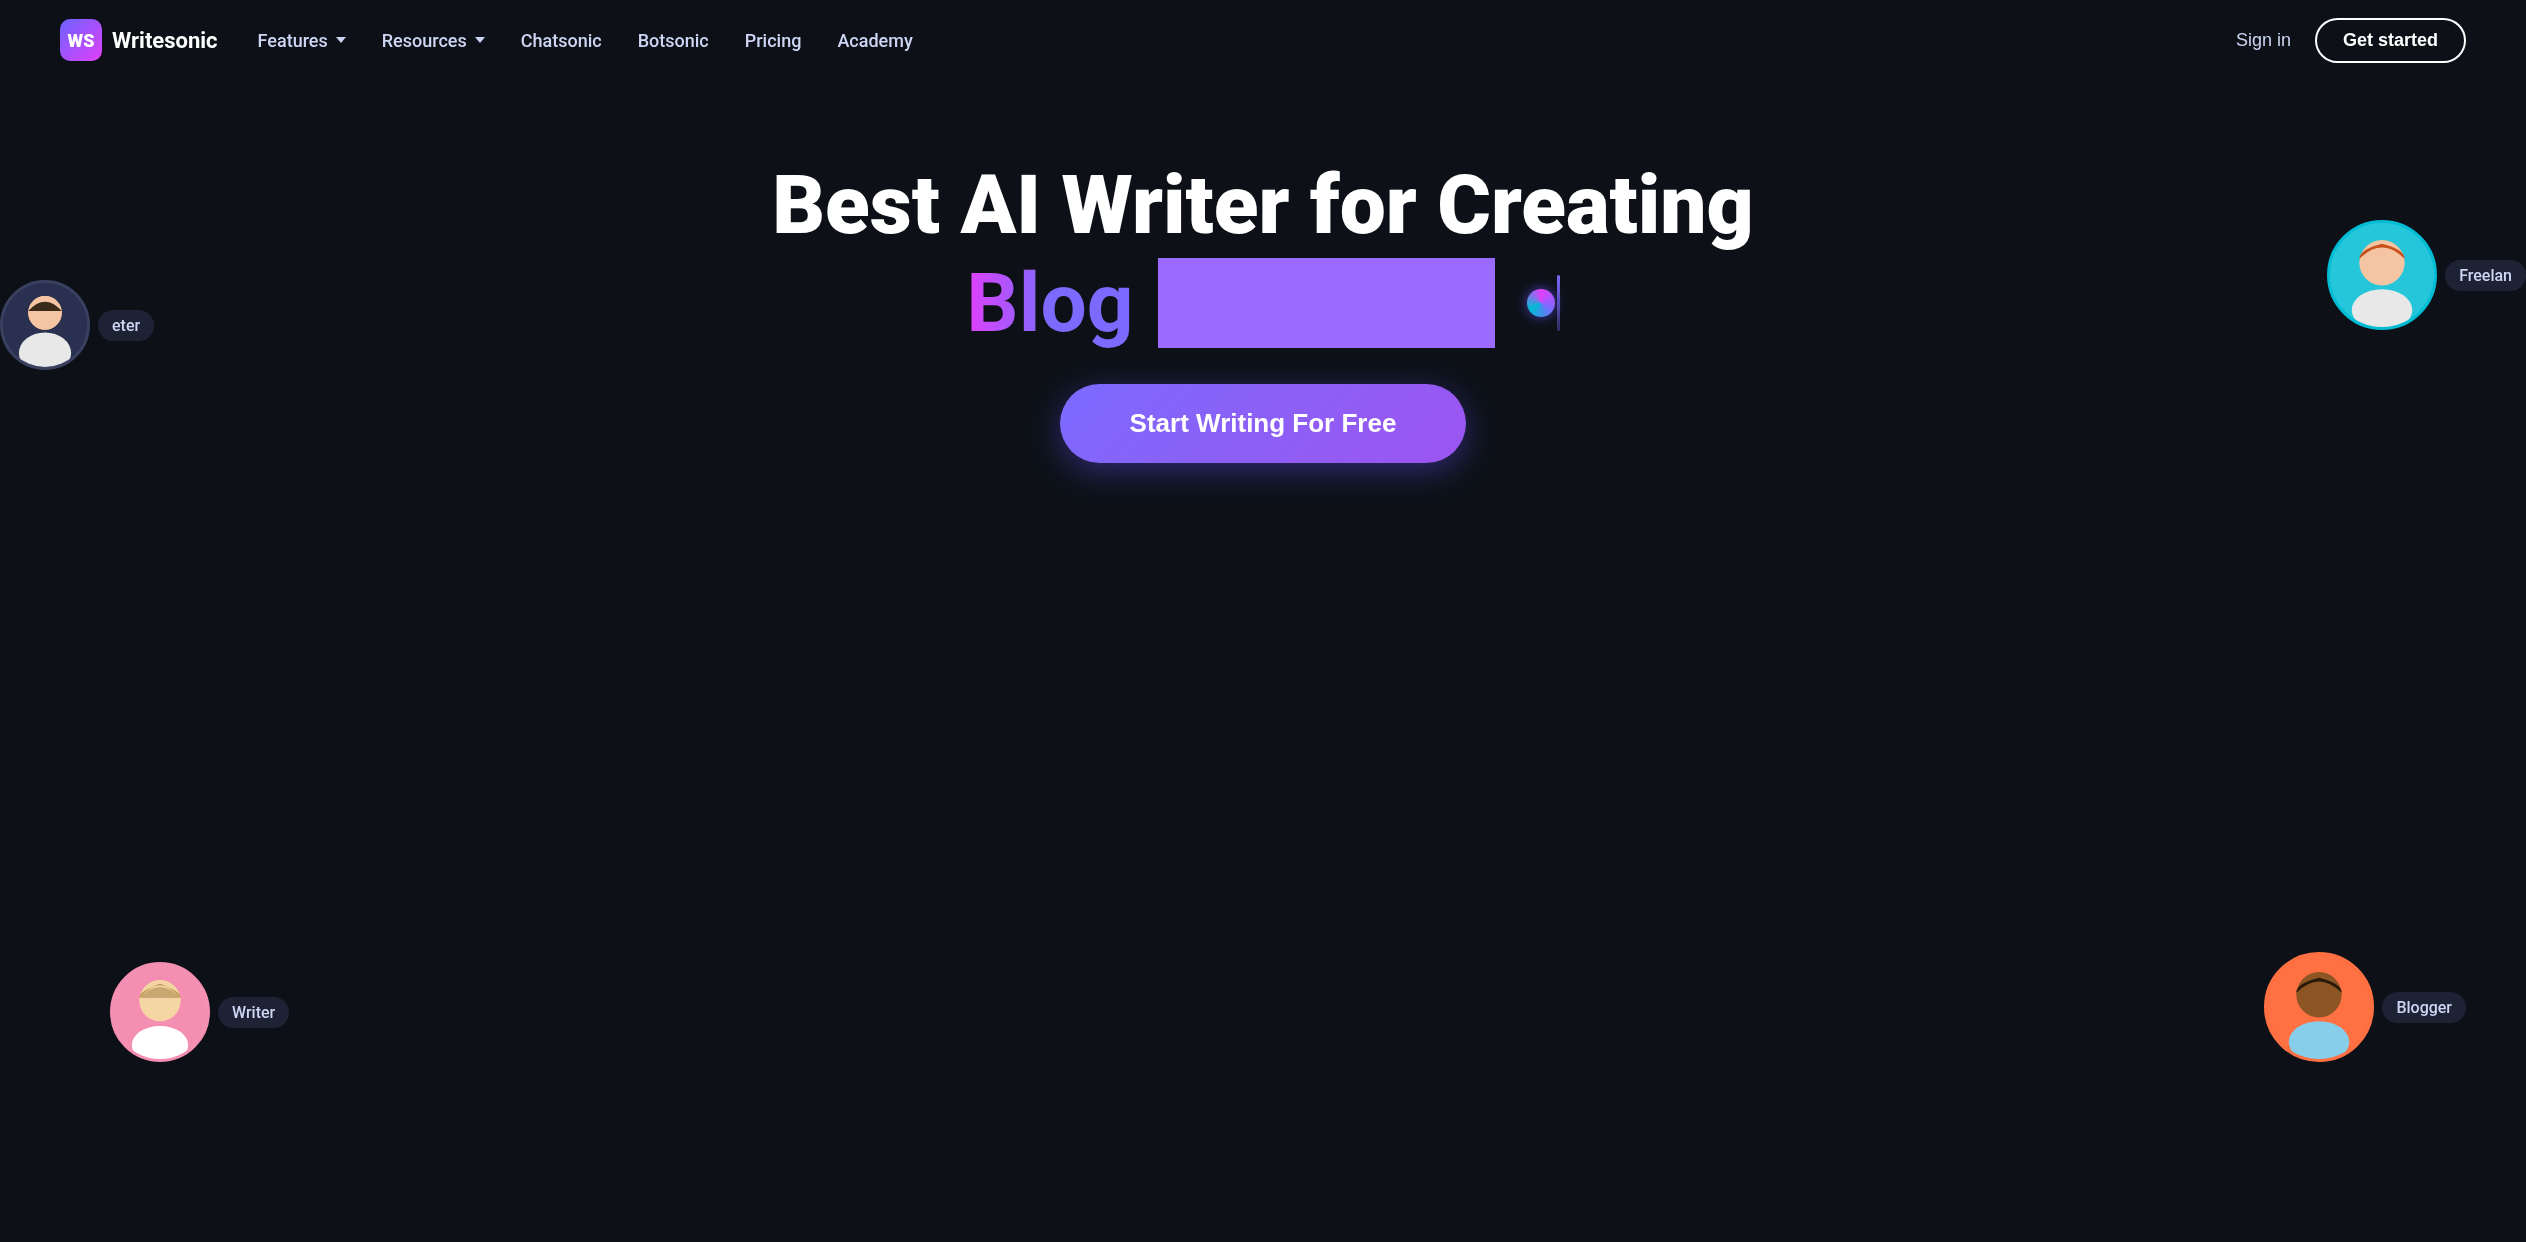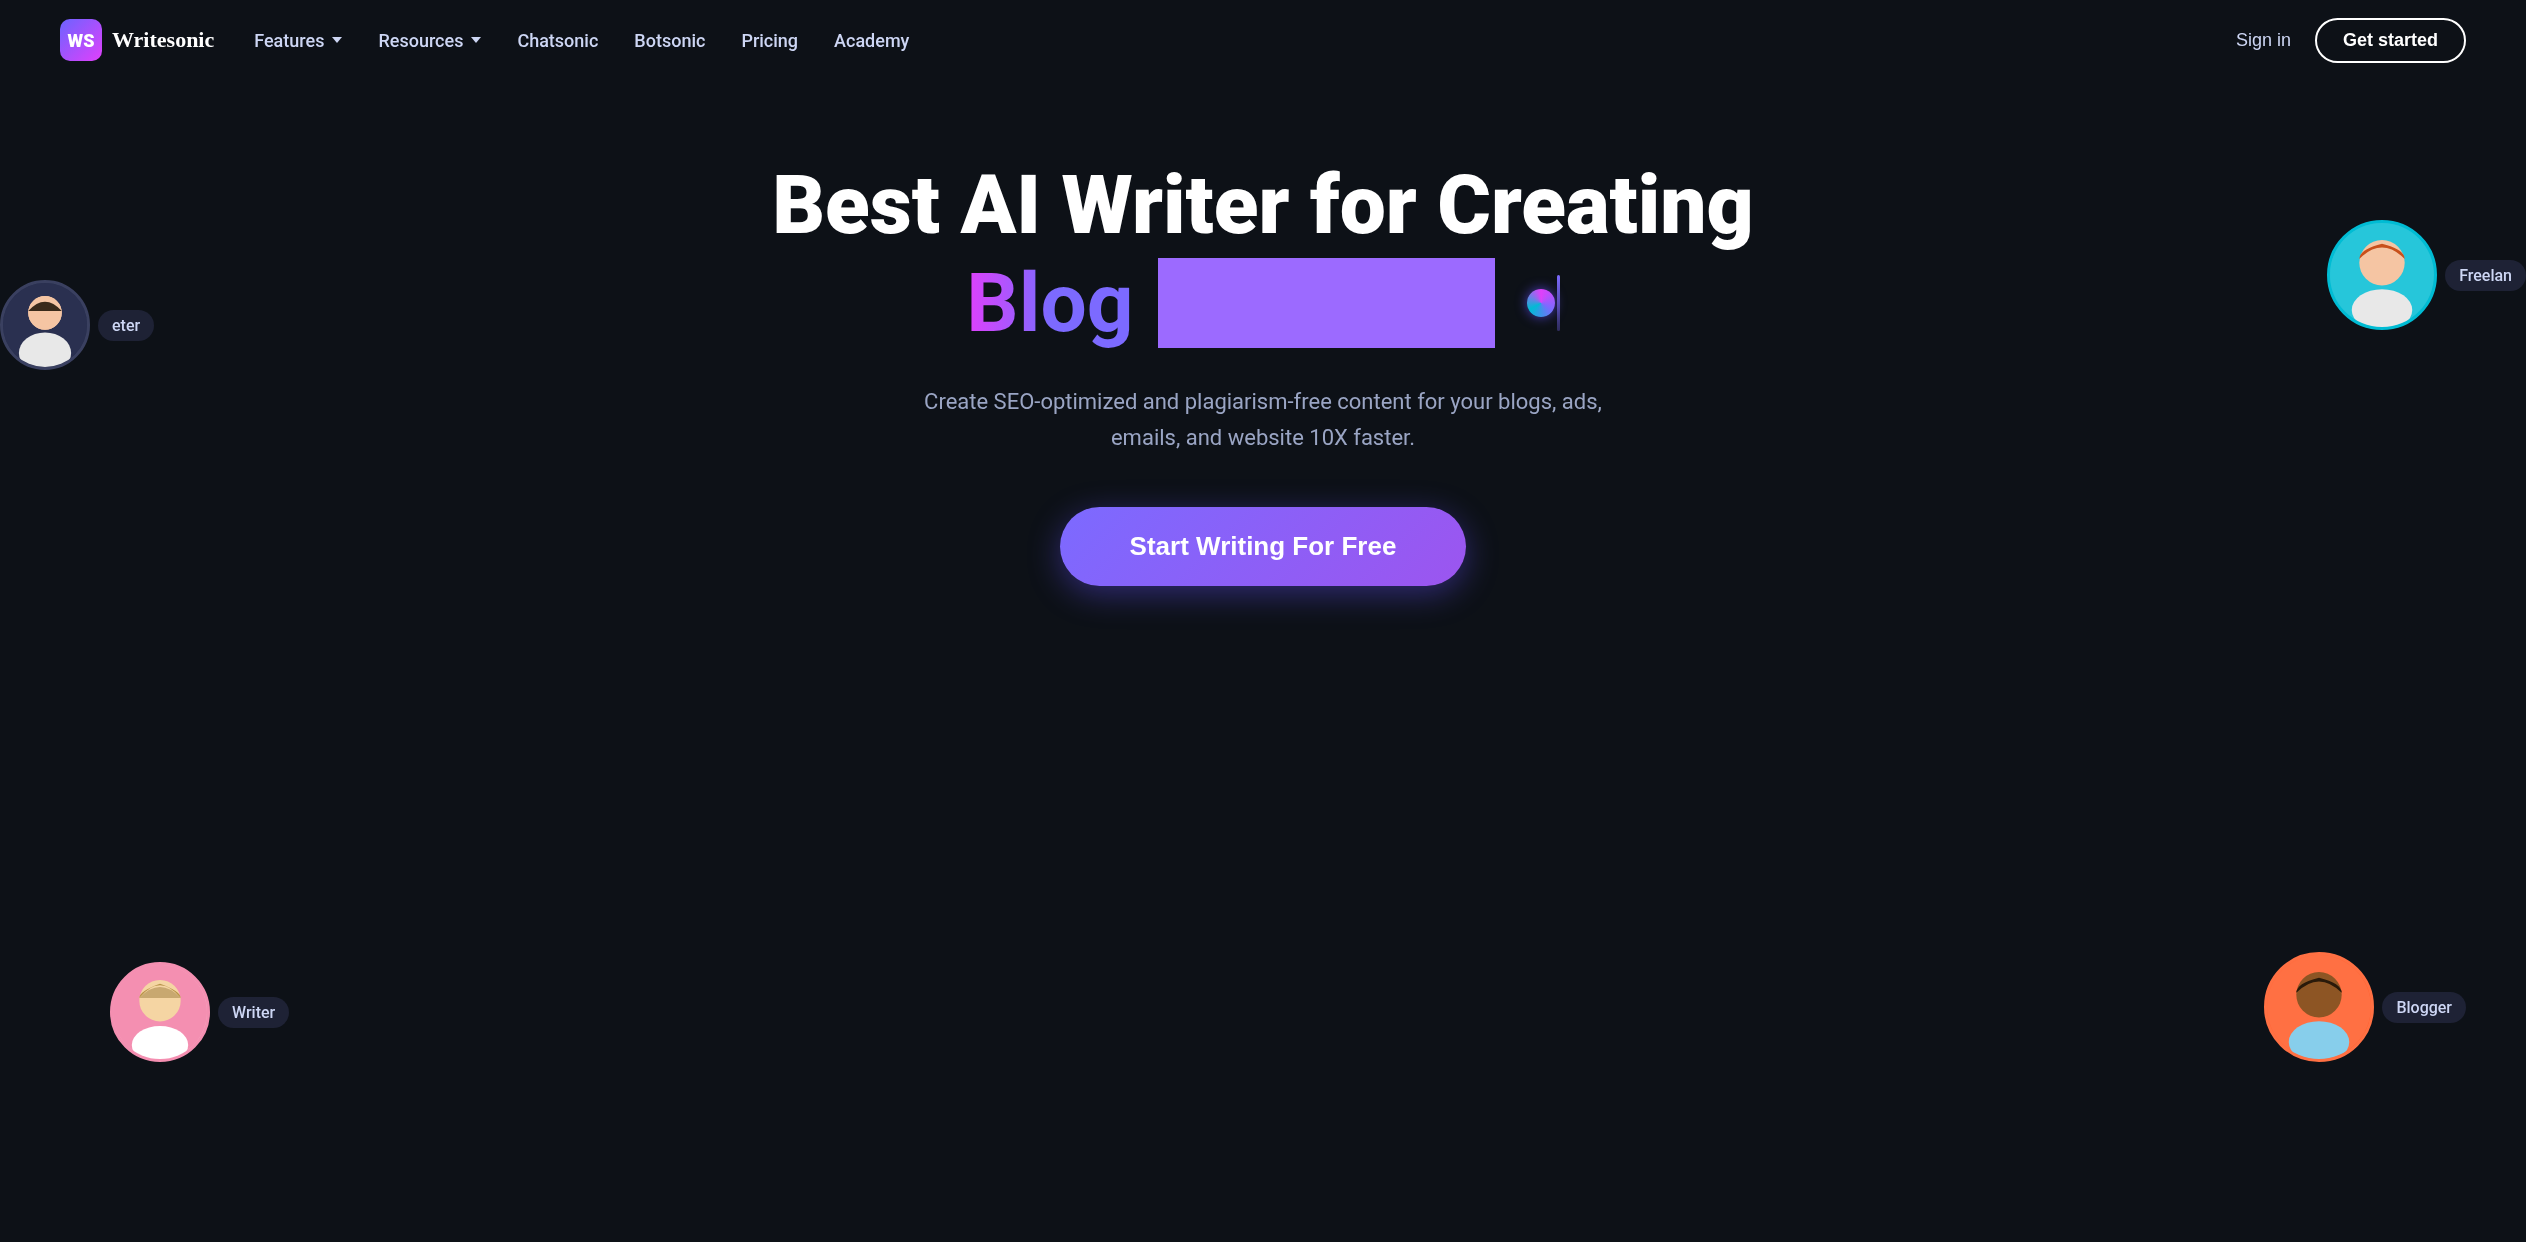--- a/index.html
+++ b/index.html
@@ -49,21 +49,20 @@
       font-weight: 900;
       font-size: 18px;
       color: white;
       flex-shrink: 0;
     }
 
     .logo-text {
       font-size: 22px;
       font-weight: 700;
       color: #fff;
-      font-family: Liberation Serif, serif;
     }
 
     .nav-menu {
       display: flex;
       align-items: center;
       gap: 36px;
       list-style: none;
     }
 
     .nav-menu li a {
@@ -391,17 +390,16 @@
 
   <div class="hero-title-line2">
     <span class="gradient-text">Blog</span>
     <span class="gradient-text" style="background: linear-gradient(90deg, #9c6aff, #9c6aff);">Creating.</span>
     <span class="cursor-icon">
       <span class="cursor-ball"></span>
       <span class="cursor-line"></span>
     </span>
   </div>
 
-  <p class="hero-subtitle">Create SEO-optimized and plagiarism-free content for your blogs, ads, emails, and website 10X faster.</p>
 
   <button class="cta-button">Start Writing For Free</button>
 
 </section>
 
 </body></html>

